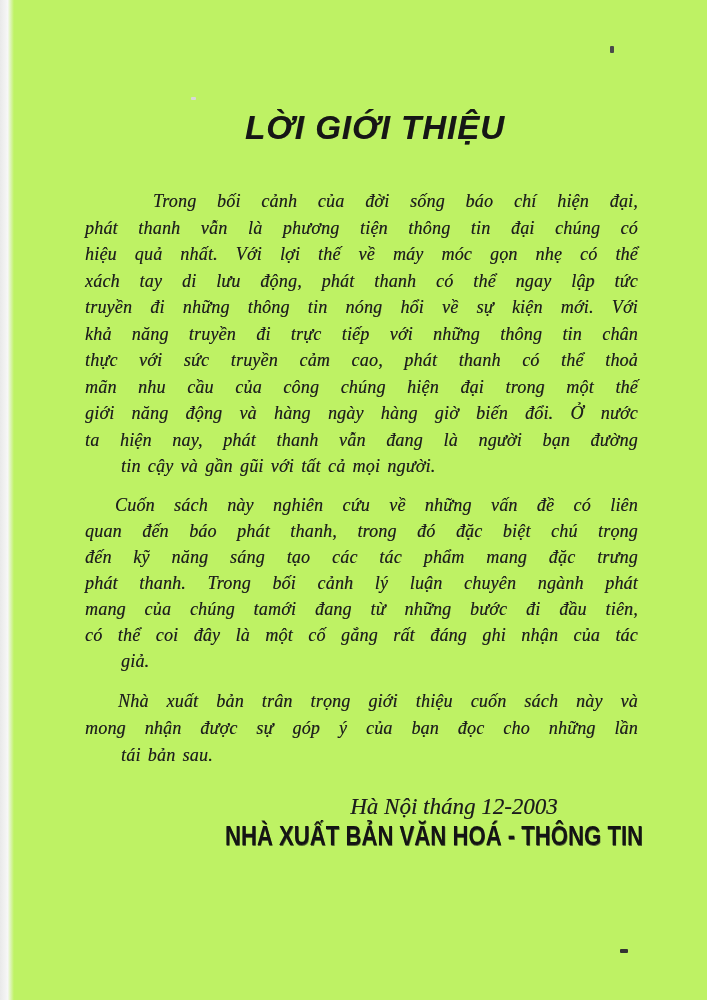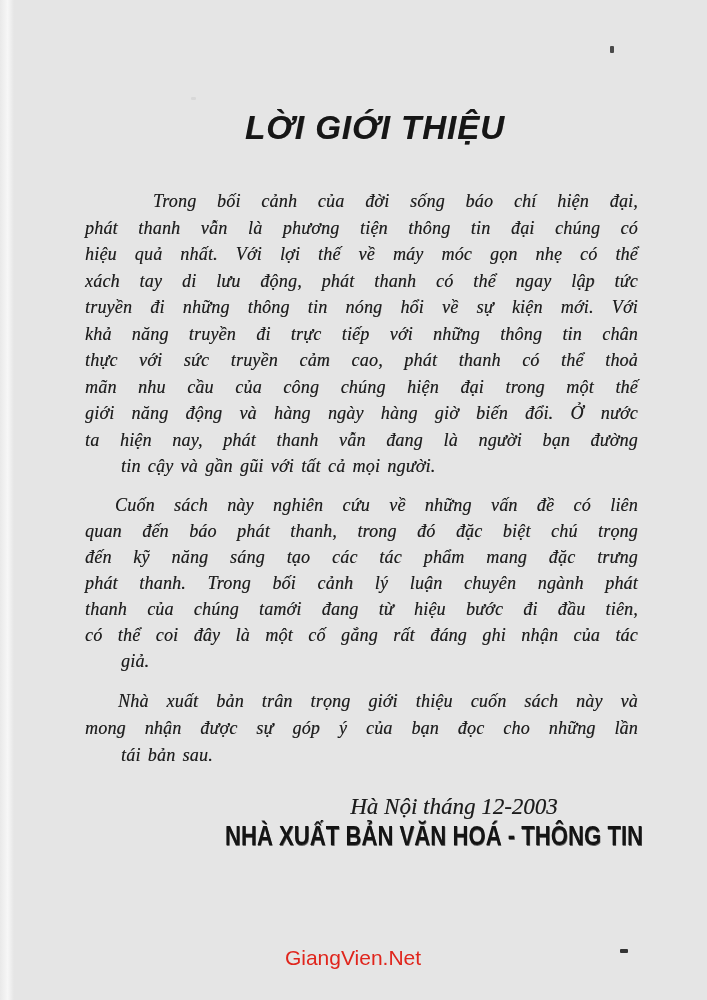--- a/index.html
+++ b/index.html
@@ -1,17 +1,17 @@
 <!DOCTYPE html>
 <html><head>
 <meta charset="utf-8">
 <style>
   html,body{margin:0;padding:0;background:#ffffff;}
   #page{
-    position:relative;width:707px;height:1000px;background:#e5e5e5;
+    position:relative;width:707px;height:1000px;background:#bef264;
     overflow:hidden;font-family:"Liberation Serif","DejaVu Serif",serif;
     color:#1c1c1c;
   }
   
   #page::before{
     content:"";position:absolute;left:0;top:0;bottom:0;width:14px;
     background:linear-gradient(90deg,#e9e9e9 0%,#f7f7f7 55%,rgba(255,255,255,0) 100%);
   }
   .title{
     position:absolute;top:109px;left:375px;transform:translateX(-50%);
@@ -72,34 +72,33 @@
         <div class="jline">mãn nhu cầu của công chúng hiện đại trong một thế</div>
         <div class="jline">giới năng động và hàng ngày hàng giờ biến đổi. Ở nước</div>
         <div class="jline">ta hiện nay, phát thanh vẫn đang là người bạn đường</div>
         <div class="jline lastline">tin cậy và gần gũi với tất cả mọi người.</div>
       </div>
       <div class="para p2">
         <div class="jline" style="padding-left: 30px;">Cuốn sách này nghiên cứu về những vấn đề có liên</div>
         <div class="jline">quan đến báo phát thanh, trong đó đặc biệt chú trọng</div>
         <div class="jline">đến kỹ năng sáng tạo các tác phẩm mang đặc trưng</div>
         <div class="jline">phát thanh. Trong bối cảnh lý luận chuyên ngành phát</div>
-        <div class="jline">thanh của chúng tamới đang từ hiệu bước đi đầu tiên,</div>
+        <div class="jline">mang của chúng tamới đang từ những bước đi đầu tiên,</div>
         <div class="jline">có thể coi đây là một cố gắng rất đáng ghi nhận của tác</div>
         <div class="jline lastline">giả.</div>
       </div>
       <div class="para p3">
         <div class="jline" style="padding-left: 33px;">Nhà xuất bản trân trọng giới thiệu cuốn sách này và</div>
         <div class="jline">mong nhận được sự góp ý của bạn đọc cho những lần</div>
         <div class="jline lastline">tái bản sau.</div>
       </div>
     </div>
 
   <div class="signoff-date">Hà Nội tháng 12-2003</div>
 
   <div class="signoff-pub">NHÀ XUẤT BẢN VĂN HOÁ - THÔNG TIN</div>
 
-  <div class="watermark" style="color: rgb(224, 37, 28);">GiangVien.Net</div>
 
   <div class="speck s1"></div>
   <div class="speck s2"></div>
   <div class="speck s3"></div>
 
 </div>
 
 </body></html>

